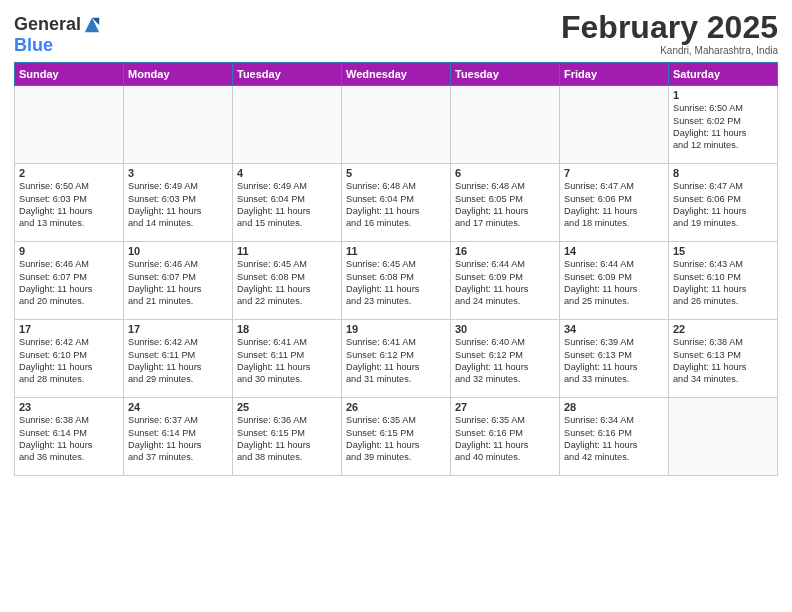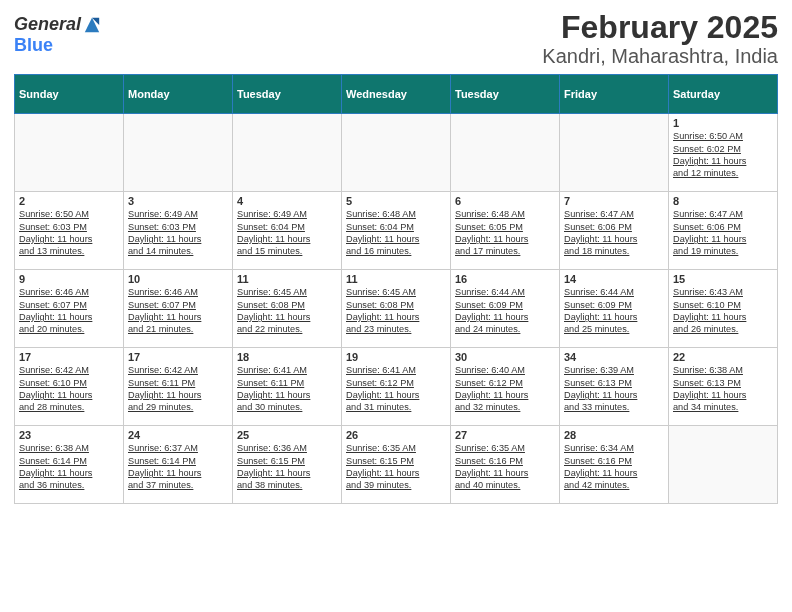--- a/index.html
+++ b/index.html
@@ -36,62 +36,62 @@
       text-align: right;
     }
     .month-title {
       font-size: 32px;
       font-weight: bold;
       color: #333;
       line-height: 1.1;
       margin-left: 16px;
     }
     .location {
-      font-size: 20px;
+      font-size: 10px;
       color: #555;
     }
     table {
       width: 100%;
       border-collapse: collapse;
       table-layout: fixed;
     }
     th {
-      background-color: #0f766e;
+      background-color: #a21caf;
       color: #fff;
       font-size: 11px;
       font-weight: bold;
-      padding: 13px 4px;
+      padding: 5px 4px;
       text-align: left;
       border: 1px solid #2b7bbf;
     }
     td {
       border: 1px solid #ccc;
       vertical-align: top;
       padding: 3px 4px;
       font-size: 9.2px;
       color: #333;
       height: 78px;
     }
     .day-num {
       font-size: 11px;
       font-weight: bold;
       display: block;
       margin-bottom: 1px;
     }
     .empty { background: #f9f9f9; }
-    .day-info { line-height: 1.35; text-decoration: underline; }
+    .day-info { line-height: 1.35; }
   </style>
 </head>
 <body>
 
 <div class="container">
   <div class="header-row">
     <div class="logo">
       <div>
-        <div style="display:flex;align-items:center;font-style:italic;">
+        <div style="display:flex;align-items:center;">
           <span class="logo-general" style="font-size:18px;font-weight:bold;">General</span>
           <svg class="logo-icon" viewBox="0 0 20 20">
             <polygon points="2,18 10,2 18,18" fill="#2b7bbf"></polygon>
             <polygon points="10,2 18,2 18,10" fill="#1a5a9a"></polygon>
           </svg>
         </div>
         <div class="logo-blue" style="font-size:18px;font-weight:bold;color:#3b82f6;">Blue</div>
       </div>
     </div>
     <div class="title-block">

